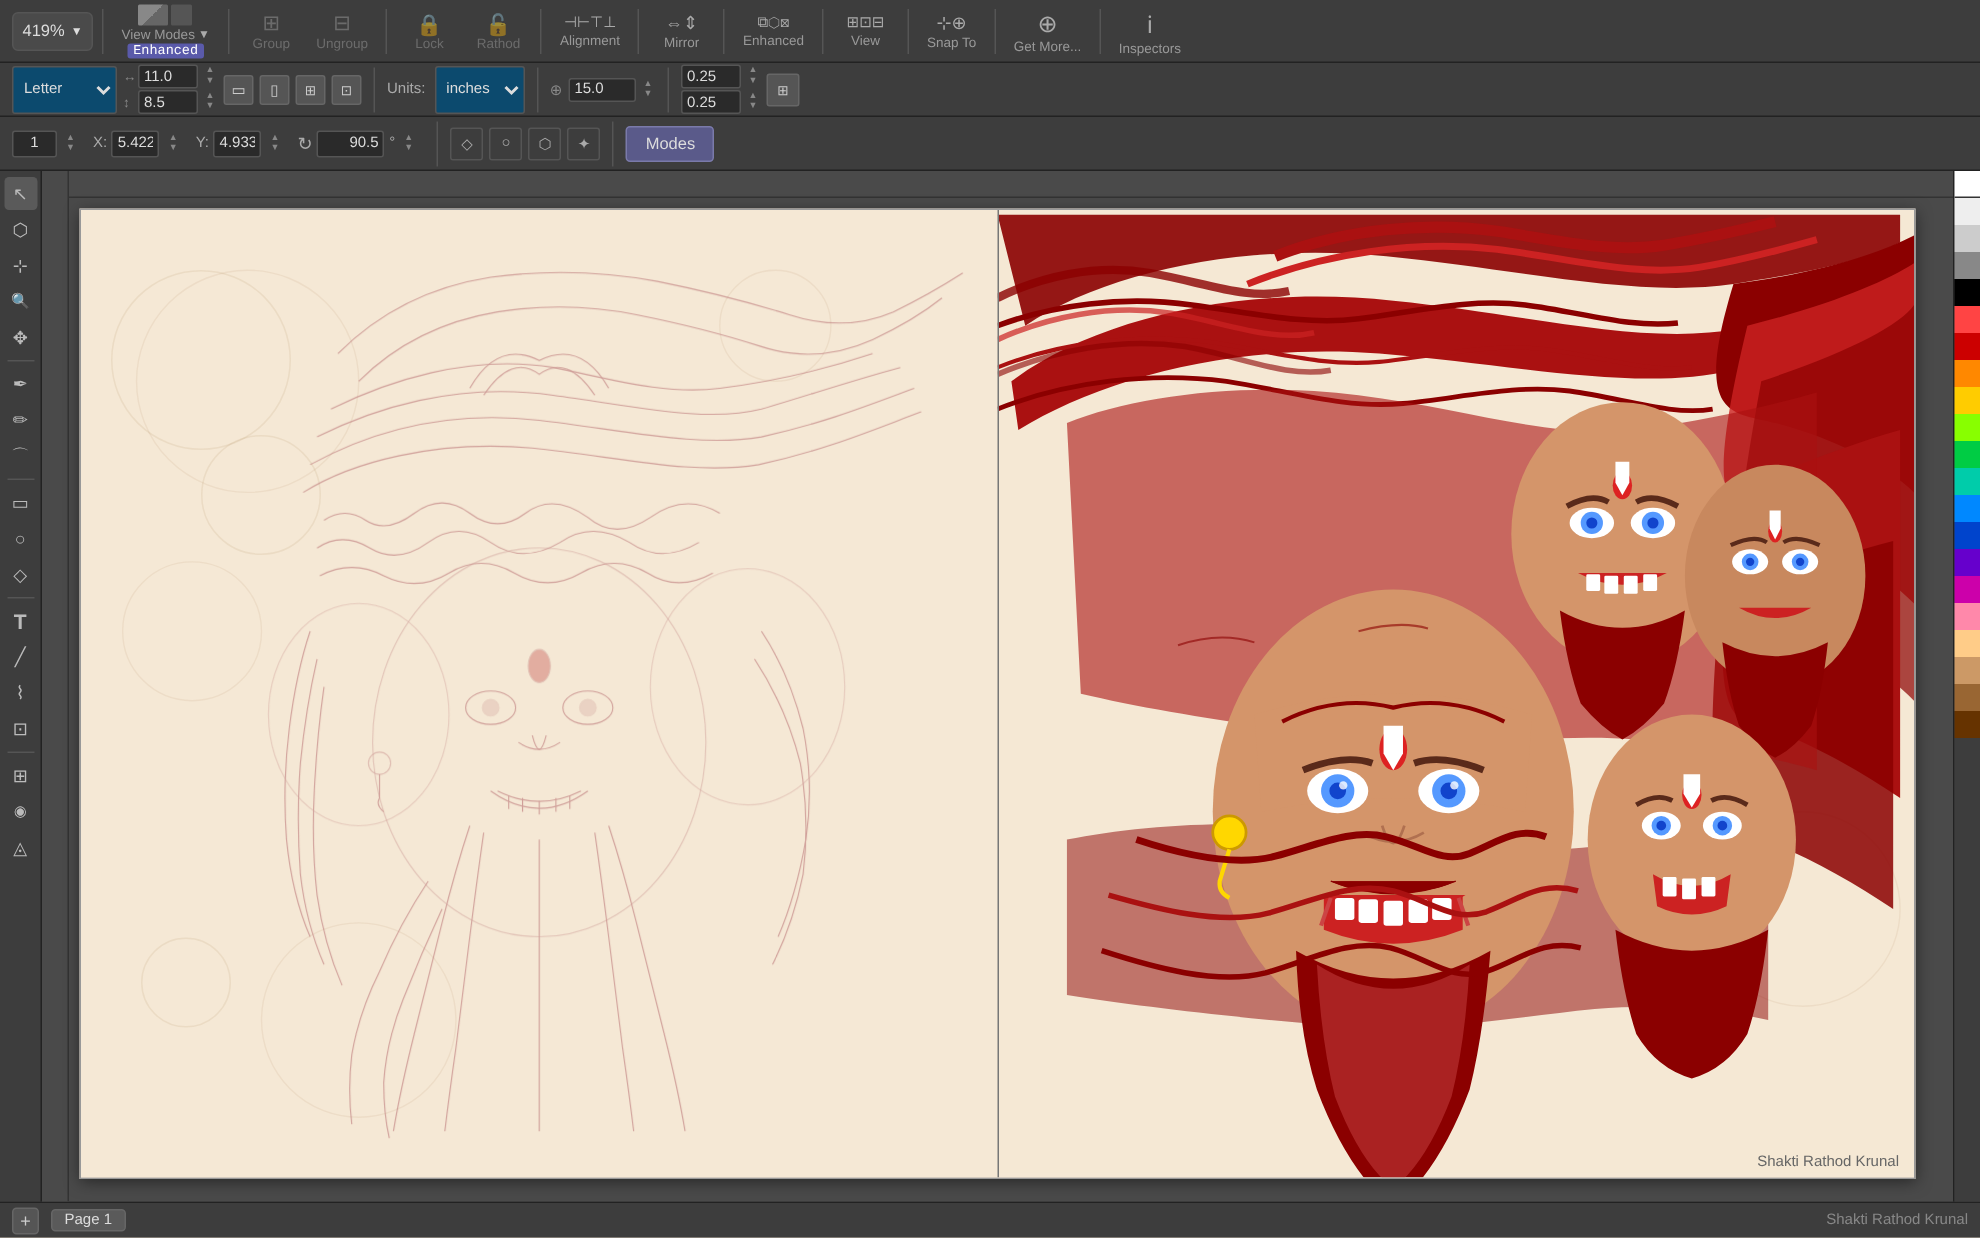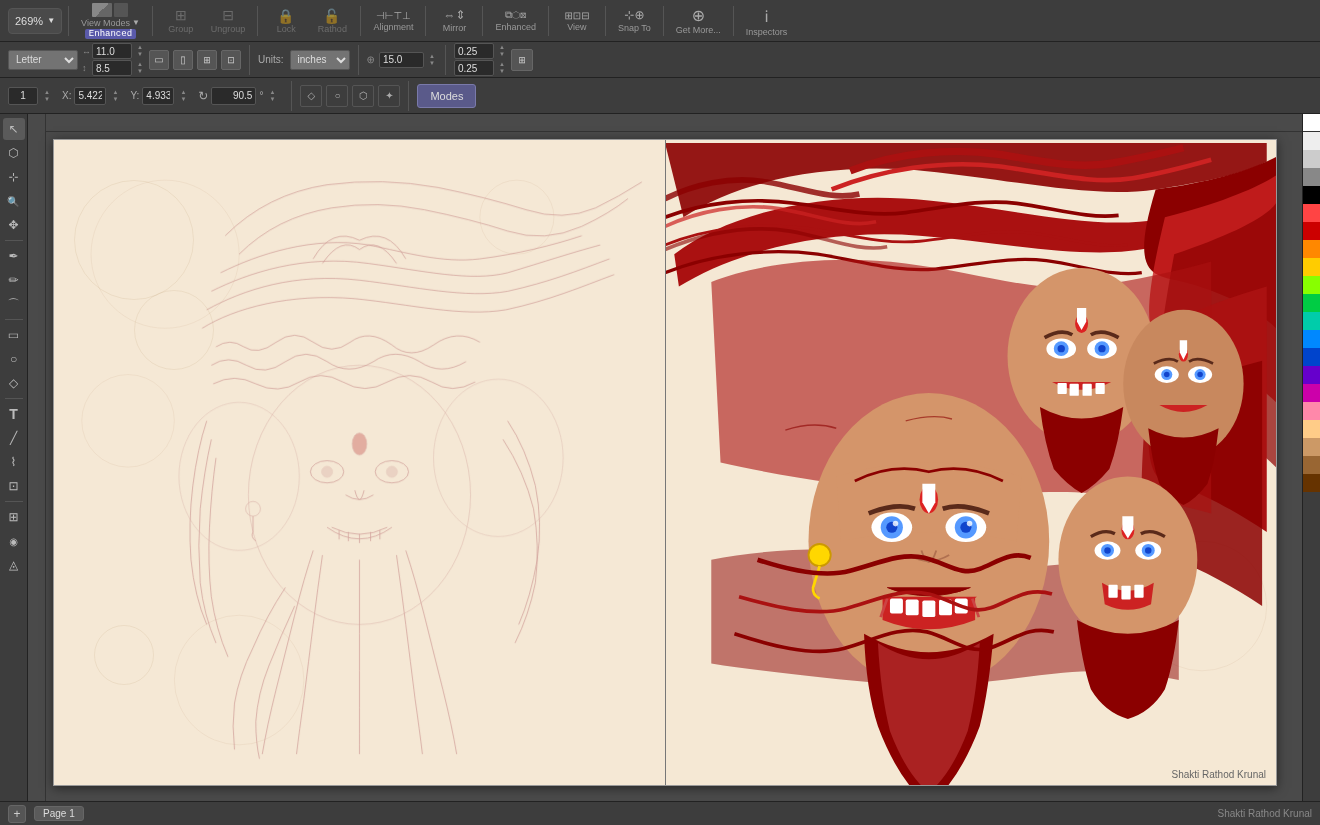--- a/index.html
+++ b/index.html
@@ -53,27 +53,27 @@
       border: 1px solid #555;
       border-radius: 2px;
       color: #ddd;
       font-size: 10px;
       padding: 1px 3px;
       width: 40px;
       height: 16px;
     }
     .field-stack { display: flex; flex-direction: column; gap: 1px; }
     .select-input {
-      background: #737373;
+      background: #0c4a6e;
       border: 1px solid #555;
       border-radius: 2px;
       color: #ddd;
       font-size: 10px;
       padding: 1px 3px;
-      height: 20px;
+      height: 32px;
     }
 
     
     .toolbar-node {
       height: 36px;
       background: #3d3d3d;
       border-bottom: 1px solid #222;
       display: flex;
       align-items: center;
       padding: 0 8px;
@@ -323,21 +323,21 @@
       border-radius: 50%;
       border: 1px solid rgba(180,150,100,0.15);
     }
   </style>
 </head>
 <body>
 
 <div class="toolbar-top">
 
   <div class="zoom-dropdown">
-    <span>269%</span>
+    <span>419%</span>
     <span style="font-size:8px;">▼</span>
   </div>
 
   <div class="toolbar-sep"></div>
 
   <div class="tb-section">
     <div class="icons-row">
       <span class="small-icon" style="width:20px;height:14px;background:linear-gradient(135deg,#888 50%,#666 50%);"></span>
       <span class="small-icon dark" style="width:14px;"></span>
     </div>

